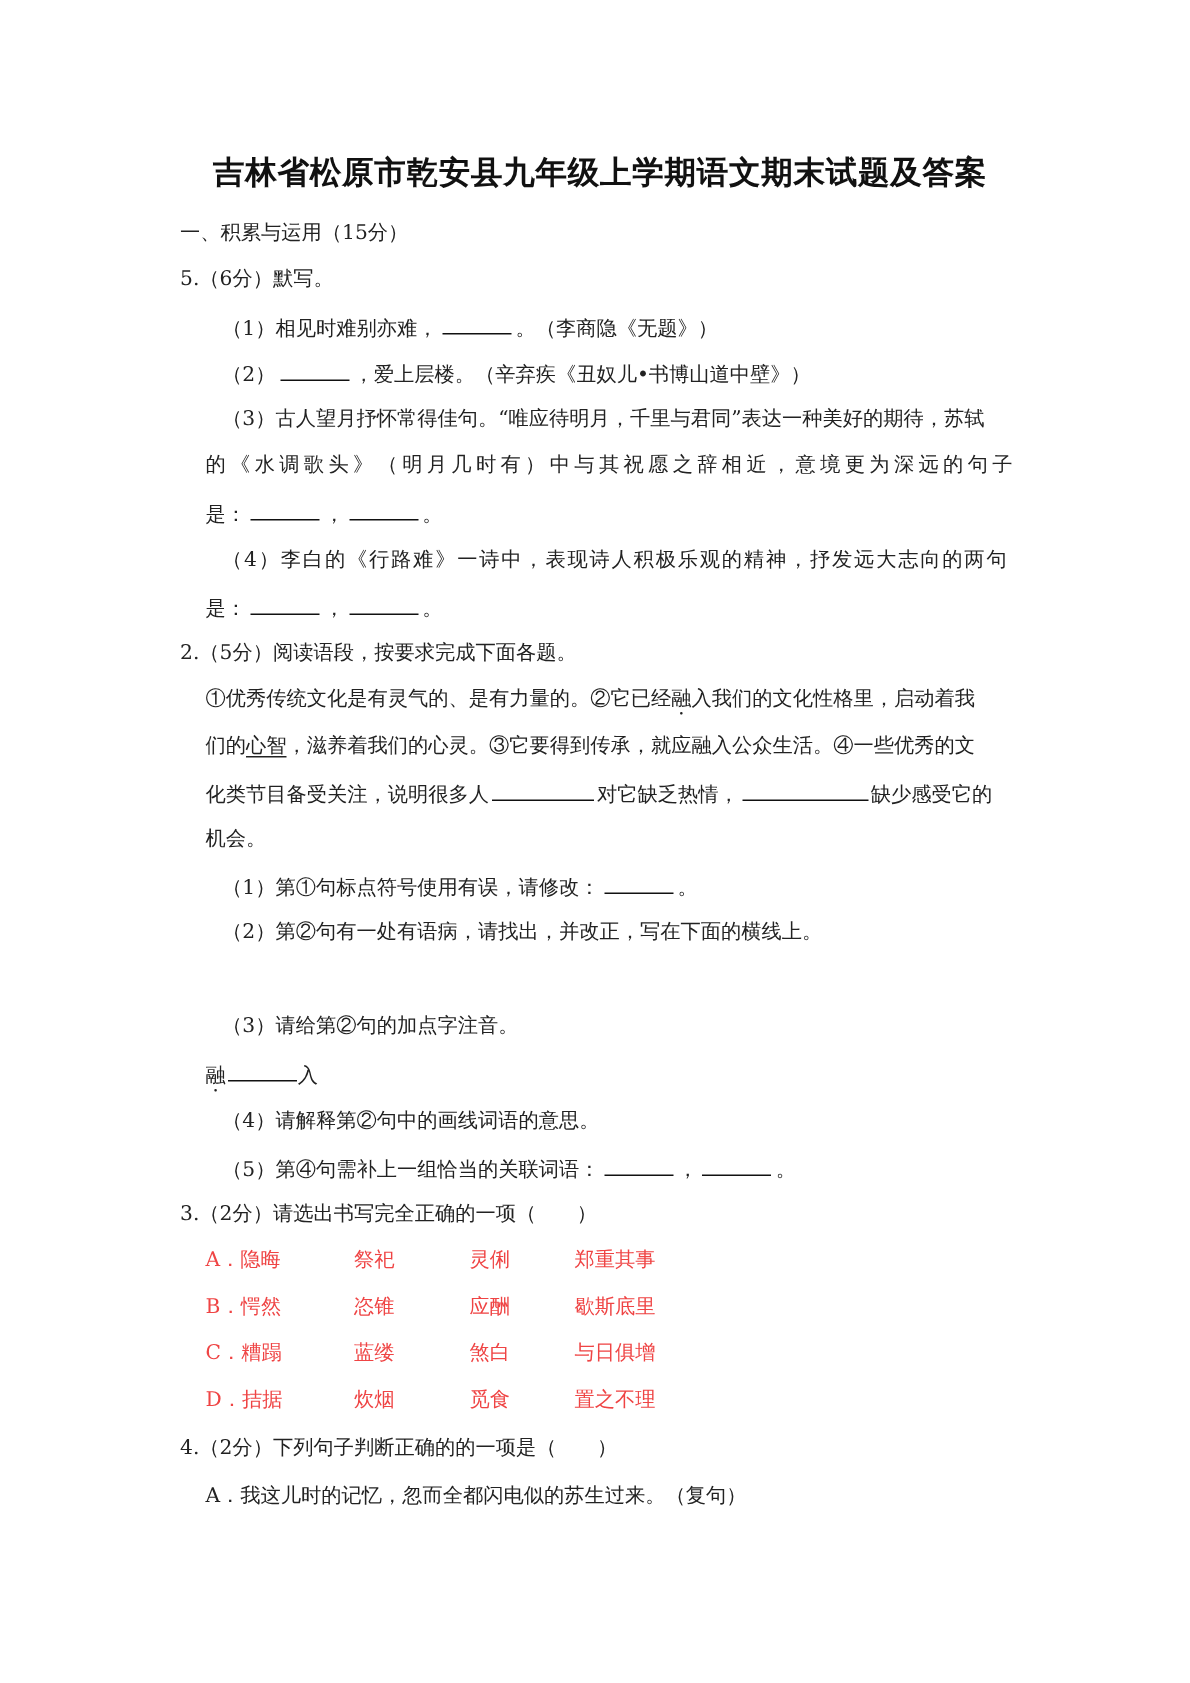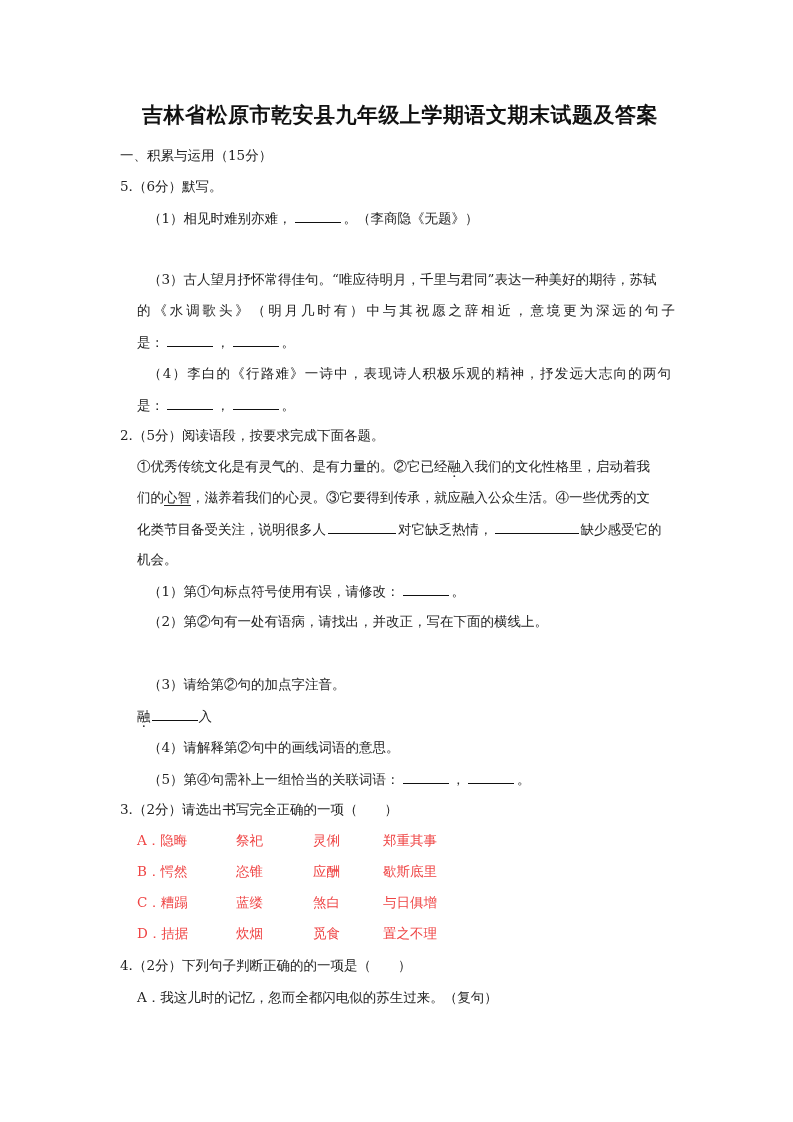--- a/index.html
+++ b/index.html
@@ -32,20 +32,23 @@
   <div class="title">吉林省松原市乾安县九年级上学期语文期末试题及答案</div>
 
   <div class="line l0" style="top:146px">一、积累与运用（15分）</div>
 
   <div class="line l0" style="top:177px">5.（6分）默写。</div>
 
   <div class="line l2" style="top:208px">
     <span>（1）相见时难别亦难，</span><span class="blank b46"></span><span>。（李商隐《无题》）</span>
   </div>
 
+  <div class="line l2" style="top:239px">
+    <span>（2）</span><span class="blank b46"></span><span>，爱上层楼。（辛弃疾《丑奴儿•书博山道中壁》）</span>
+  </div>
 
   <div class="line l2" style="top:270px">（3）古人望月抒怀常得佳句。“唯应待明月，千里与君同”表达一种美好的期待，苏轼</div>
   <div class="line just" style="top:301px">的《水调歌头》（明月几时有）中与其祝愿之辞相近，意境更为深远的句子</div>
   <div class="line l1" style="top:332px">
     <span>是：</span><span class="blank b46"></span><span>，</span><span class="blank b46"></span><span>。</span>
   </div>
 
   <div class="line l2" style="top:364px; letter-spacing:1.2px">（4）李白的《行路难》一诗中，表现诗人积极乐观的精神，抒发远大志向的两句</div>
   <div class="line l1" style="top:395px">
     <span>是：</span><span class="blank b46"></span><span>，</span><span class="blank b46"></span><span>。</span>

